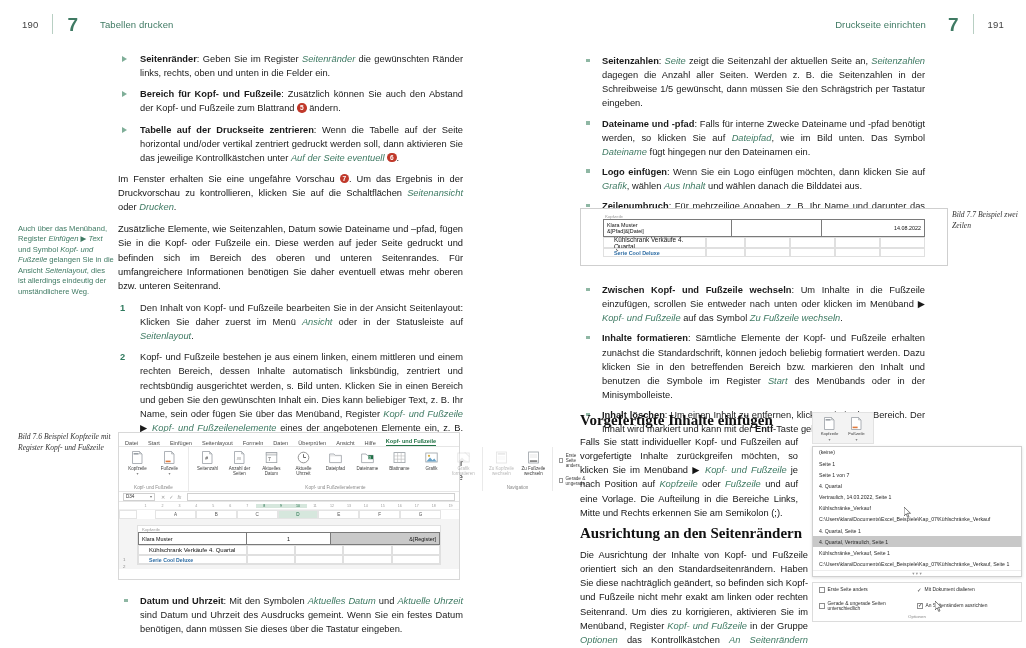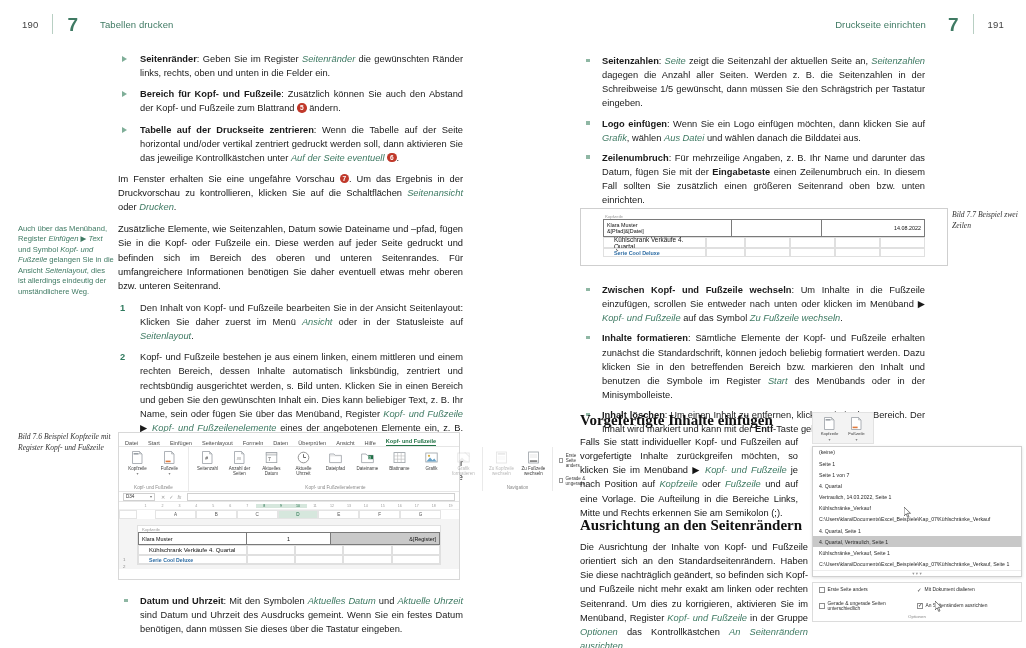--- a/index.html
+++ b/index.html
@@ -417,21 +417,22 @@
 
   <div style="position:absolute; left:118px; top:586px; width:345px;margin-top:8px;">
     <ul class="sq-list" id="lbul2">
         <li><span class="bd">Datum und Uhrzeit</span>: Mit den Symbolen <span class="it">Aktuelles Datum</span> und <span class="it">Aktuelle Uhrzeit</span> sind Datum und Uhrzeit des Ausdrucks gemeint. Wenn Sie ein festes Datum benötigen, dann müssen Sie dieses über die Tastatur eingeben.</li>
       </ul>
   </div>
 
   <div class="col col-right" style="top:54px;">
     <ul class="sq-list" id="rbul">
         <li><span class="bd">Seitenzahlen</span>: <span class="it">Seite</span> zeigt die Seitenzahl der aktuellen Seite an, <span class="it">Seitenzahlen</span> dagegen die Anzahl aller Seiten. Werden z. B. die Seitenzahlen in der Schreibweise 1/5 gewünscht, dann müssen Sie den Schrägstrich per Tastatur eingeben.</li>
-        <li><span class="bd">Logo einfügen</span>: Wenn Sie ein Logo einfügen möchten, dann klicken Sie auf <span class="it">Grafik</span>, wählen <span class="it">Aus Datei</span> und wählen danach die Bilddatei aus.</li>
+        <li><span class="bd">Dateiname und -pfad</span>: Falls für interne Zwecke Dateiname und -pfad benötigt werden, so klicken Sie auf <span class="it">Dateipfad</span>, wie im Bild unten. Das Symbol <span class="it">Dateiname</span> fügt hingegen nur den Dateinamen ein.</li>
+        <li><span class="bd">Logo einfügen</span>: Wenn Sie ein Logo einfügen möchten, dann klicken Sie auf <span class="it">Grafik</span>, wählen <span class="it">Aus Inhalt</span> und wählen danach die Bilddatei aus.</li>
         <li><span class="bd">Zeilenumbruch</span>: Für mehrzeilige Angaben, z. B. Ihr Name und darunter das Datum, fügen Sie mit der <span class="bd">Eingabetaste</span> einen Zeilenumbruch ein. In diesem Fall sollten Sie zusätzlich einen größeren Seitenrand oben bzw. unten einrichten.</li>
       </ul>
   </div>
 
   <div class="xl2" style="left:580px; top:208px; width:368px; height:58px;">
     <div style="padding:4px 0 0 0;">
       <div class="hdrlabel" style="padding-left:24px;">Kopfzeile</div>
       <div style="margin:0 22px;">
         <div class="hdrrow" style="height:18px;">
           <div class="hzone" style="width:40%;flex-direction:column;align-items:flex-start;justify-content:center;line-height:1.15;">
@@ -468,21 +469,21 @@
         <li><span class="bd">Inhalt löschen</span>: Um einen Inhalt zu entfernen, klicken Sie in den Bereich. Der Inhalt wird markiert und kann mit der <span class="bd">Entf</span>-Taste gelöscht werden.</li>
       </ul>
   </div>
 
   <div style="position:absolute; left:580px; top:412px; width:218px;">
     <div class="h3" style="margin-top:0;">Vorgefertigte Inhalte einfügen</div>
     <p class="para" id="rpv">Falls Sie statt individueller Kopf- und Fußzeilen auf vorgefertigte Inhalte zurückgreifen möchten, so klicken Sie im Menüband ▶ <span class="it">Kopf- und Fußzeile</span> je nach Position auf <span class="it">Kopfzeile</span> oder <span class="it">Fußzeile</span> und auf eine Vorlage. Die Aufteilung in die Bereiche Links, Mitte und Rechts erkennen Sie am Semikolon (;).</p>
   </div>
 
   <div style="position:absolute; left:580px; top:513px; width:228px;">
-    <div class="h3" style="margin-top:4px;">Ausrichtung an den Seitenrändern</div>
+    <div class="h3" style="margin-top:12px;">Ausrichtung an den Seitenrändern</div>
     <p class="para" id="rpa">Die Ausrichtung der Inhalte von Kopf- und Fußzeile orientiert sich an den Standardseitenrändern. Haben Sie diese nachträglich geändert, so befinden sich Kopf- und Fußzeile nicht mehr exakt am linken oder rechten Seitenrand. Um dies zu korrigieren, aktivieren Sie im Menüband, Register <span class="it">Kopf- und Fußzeile</span> in der Gruppe <span class="it">Optionen</span> das Kontrollkästchen <span class="it">An Seitenrändern ausrichten</span>.</p>
   </div>
 
   <div class="gal" style="left:812px; top:412px;">
     <div class="gal-top" id="galtop">
         <div class="gal-btn">
           <span class="ricon"><svg width="15" height="15" viewBox="0 0 15 15">
       <path d="M2.5,1.5 h7 l2.5,2.5 v9.5 h-9.5 z" fill="#fff" stroke="#9aa0a6" stroke-width=".8"></path>
       <path d="M9.5,1.5 l2.5,2.5 h-2.5 z" fill="#d9d9d9" stroke="#9aa0a6" stroke-width=".5"></path>
       <rect x="3.6" y="3" width="5" height="1.6" fill="#9aa0a6"></rect>

